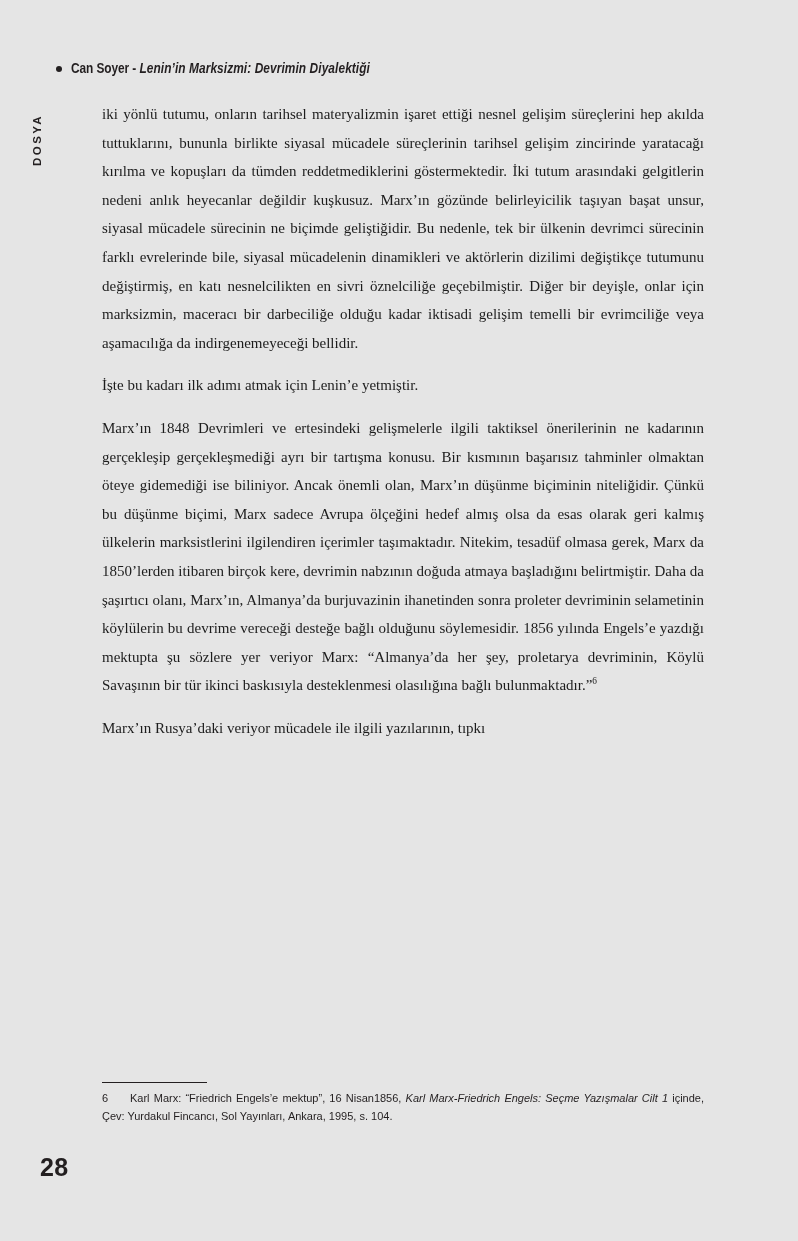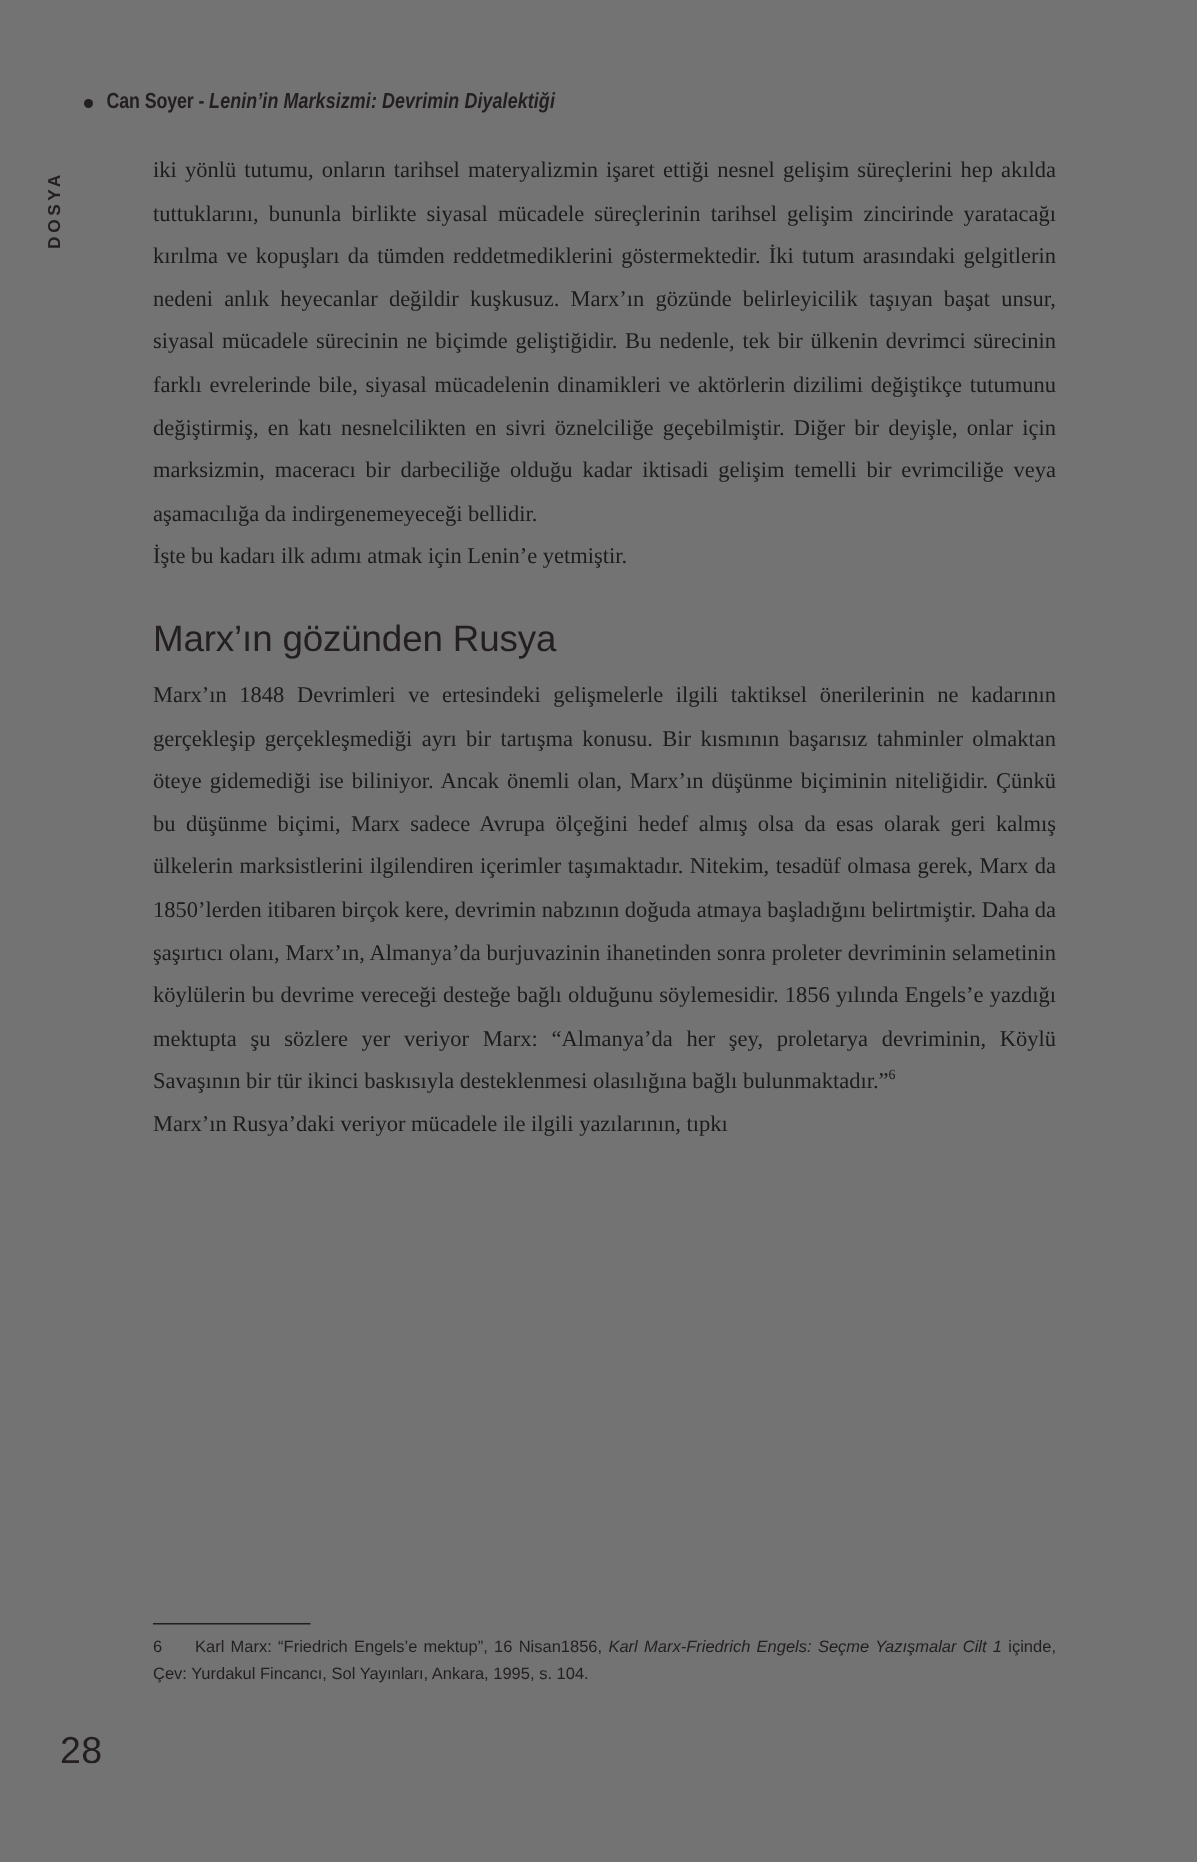--- a/index.html
+++ b/index.html
@@ -13,21 +13,21 @@
     position: relative;
     overflow: hidden;
     font-family: "Liberation Serif", serif;
     color: #1a1a1a;
     -webkit-font-smoothing: antialiased;
   }
 
   .page {
     position: absolute;
     inset: 0;
-    background: #737373;
+    background: #e5e5e5;
   }
 
   
   .running-header {
     position: absolute;
     left: 56px;
     top: 60px;
     display: flex;
     align-items: center;
     gap: 9px;
@@ -97,20 +97,21 @@
     margin: 0;
     font-family: "Liberation Serif", serif;
     font-size: 15px;
     line-height: 28.6px;
     text-align: justify;
     text-justify: inter-word;
     color: #1c1c1c;
     hyphens: manual;
   }
   p.body-para + p.body-para {
+    margin-top: 14px;
   }
 
   .section-heading {
     margin: 26px 0 8px 0;
     font-family: "Liberation Sans", sans-serif;
     font-weight: 400;
     font-size: 24.5px;
     line-height: 30px;
     letter-spacing: -0.1px;
     color: #231f20;
@@ -150,21 +151,21 @@
   .fn-italic {
     font-style: italic;
   }
 
   
   .folio {
     position: absolute;
     left: 40px;
     top: 1153px;
     font-family: "Liberation Sans", sans-serif;
-    font-weight: 400;
+    font-weight: 700;
     font-size: 25px;
     color: #231f20;
     letter-spacing: 0.3px;
   }
 </style>
 </head>
 <body>
 
 <div class="page">
 
@@ -176,21 +177,20 @@
   <div class="dosya-marker">
     <span class="dosya-label">DOSYA</span>
   </div>
 
   <div class="text-column">
 
     <p class="body-para">iki yönlü tutumu, onların tarihsel materyalizmin işaret ettiği nesnel gelişim süreçlerini hep akılda tuttuklarını, bununla birlikte siyasal mücadele süreçlerinin tarihsel gelişim zincirinde yaratacağı kırılma ve kopuşları da tümden reddetmediklerini göstermektedir. İki tutum arasındaki gelgitlerin nedeni anlık heyecanlar değildir kuşkusuz. Marx’ın gözünde belirleyicilik taşıyan başat unsur, siyasal mücadele sürecinin ne biçimde geliştiğidir. Bu nedenle, tek bir ülkenin devrimci sürecinin farklı evrelerinde bile, siyasal mücadelenin dinamikleri ve aktörlerin dizilimi değiştikçe tutumunu değiştirmiş, en katı nesnelcilikten en sivri öznelciliğe geçebilmiştir. Diğer bir deyişle, onlar için marksizmin, maceracı bir darbeciliğe olduğu kadar iktisadi gelişim temelli bir evrimciliğe veya aşamacılığa da indirgenemeyeceği bellidir.</p>
 
     <p class="body-para">İşte bu kadarı ilk adımı atmak için Lenin’e yetmiştir.</p>
 
-    <h2 class="section-heading">Marx’ın gözünden Rusya</h2>
 
     <p class="body-para"><span>Marx’ın 1848 Devrimleri ve ertesindeki gelişmelerle ilgili taktiksel önerilerinin ne kadarının gerçekleşip gerçekleşmediği ayrı bir tartışma konusu. Bir kısmının başarısız tahminler olmaktan öteye gidemediği ise biliniyor. Ancak önemli olan, Marx’ın düşünme biçiminin niteliğidir. Çünkü bu düşünme biçimi, Marx sadece Avrupa ölçeğini hedef almış olsa da esas olarak geri kalmış ülkelerin marksistlerini ilgilendiren içerimler taşımaktadır. Nitekim, tesadüf olmasa gerek, Marx da 1850’lerden itibaren birçok kere, devrimin nabzının doğuda atmaya başladığını belirtmiştir. Daha da şaşırtıcı olanı, Marx’ın, Almanya’da burjuvazinin ihanetinden sonra proleter devriminin selametinin köylülerin bu devrime vereceği desteğe bağlı olduğunu söylemesidir. 1856 yılında Engels’e yazdığı mektupta şu sözlere yer veriyor Marx: “Almanya’da her şey, proletarya devriminin, Köylü Savaşının bir tür ikinci baskısıyla desteklenmesi olasılığına bağlı bulunmaktadır.”</span><sup class="fn-ref">6</sup></p>
 
 
     <p class="body-para">Marx’ın Rusya’daki veriyor mücadele ile ilgili yazılarının, tıpkı</p>
 
   </div>
 
   <div class="footnote-block">
     <div class="footnote-rule"></div>

